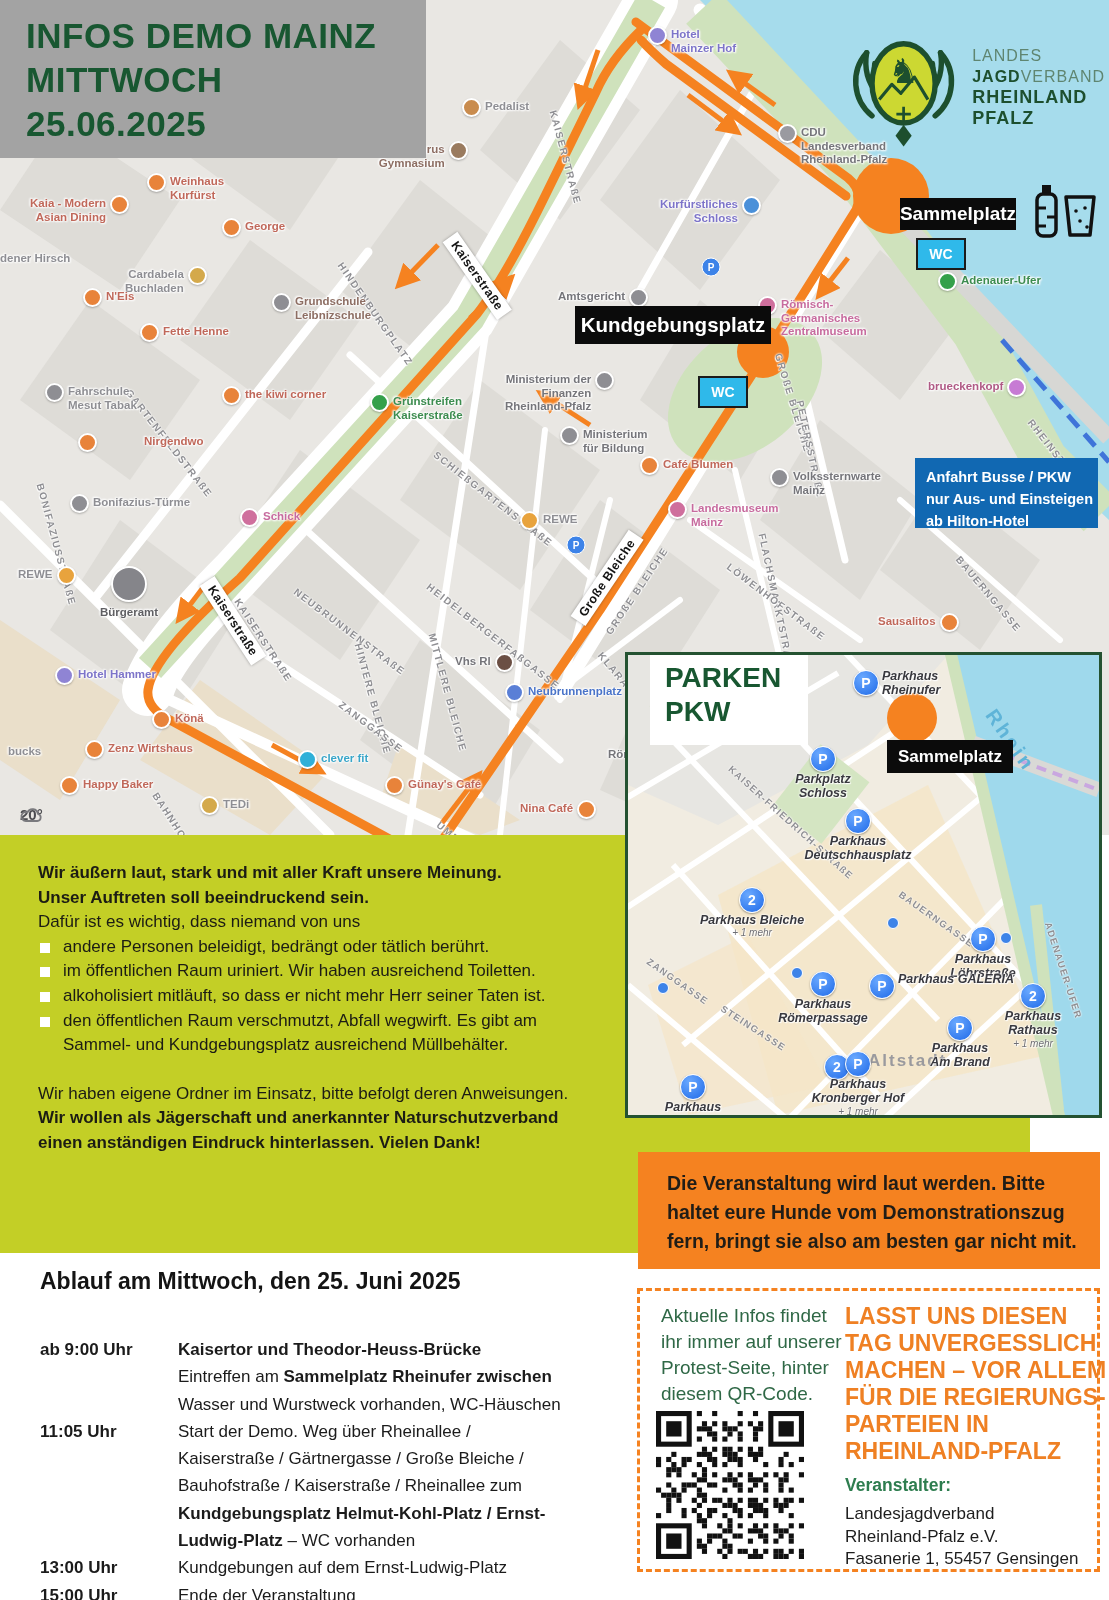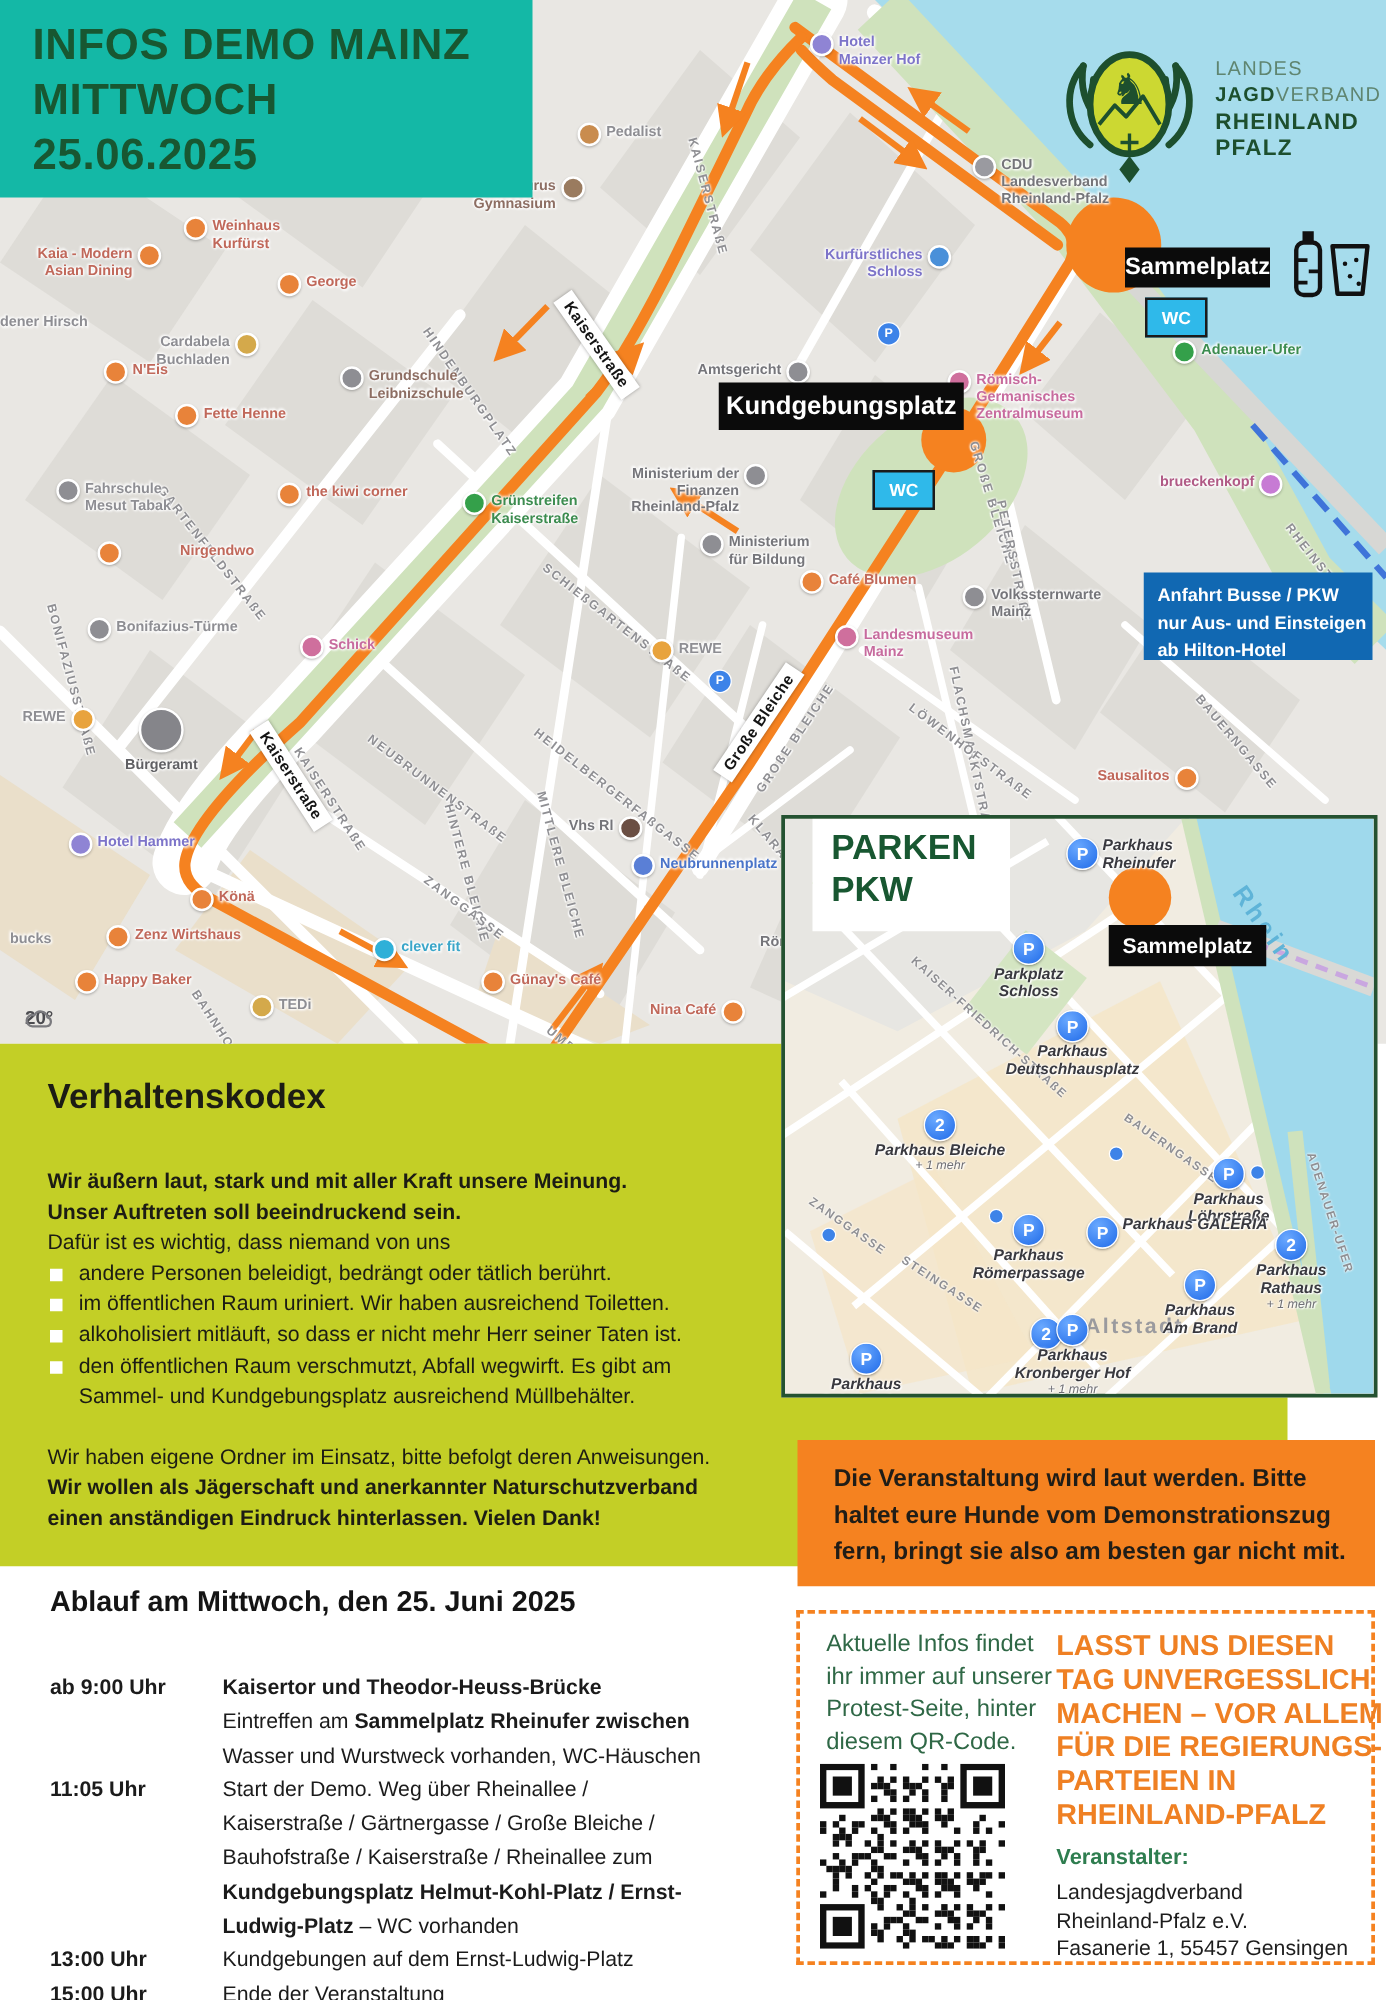--- a/index.html
+++ b/index.html
@@ -32,21 +32,21 @@
       font-size:15px;font-weight:600;z-index:9;}
   .map-ppin{position:absolute;width:17px;height:17px;border-radius:50%;background:#3d83e8;
       border:1.5px solid #fff;color:#fff;font-weight:700;font-size:10px;display:flex;
       align-items:center;justify-content:center;transform:translate(-50%,-50%);z-index:4;}
   
   #logo{left:845px;top:24px;width:260px;height:125px;display:flex;align-items:center;gap:10px;z-index:10;}
   .logo-text{line-height:21px;font-size:16px;letter-spacing:1px;color:#5f8570;}
   .logo-text .bold{font-weight:700;color:#1d4f2e;}
   .logo-text .big{font-size:18px;font-weight:700;color:#1d4f2e;letter-spacing:1px;}
   
-  #title-block{left:0;top:0;width:426px;height:158px;background:#14b8a6;z-index:12;
+  #title-block{left:0;top:0;width:426px;height:158px;background:#a3a3a3;z-index:12;
       padding:14px 0 0 26px;box-sizing:border-box;}
   .title-line{font-size:35px;font-weight:700;color:#185731;line-height:44px;letter-spacing:.5px;}
   
   #vk{left:0;top:835px;width:1030px;height:418px;background:#c3cf26;z-index:2;
       padding:26px 0 0 38px;box-sizing:border-box;color:#1c1c14;}
   #vk-title{font-size:28px;font-weight:700;margin-bottom:40px;}
   #vk-body{font-size:17px;line-height:24.6px;}
   .vk-line{white-space:nowrap;}
   .vk-bold{font-weight:700;}
   .vk-bullet{display:flex;}
@@ -331,21 +331,20 @@
     </div>
   </div>
 
   <div id="title-block" class="abs">
       <div class="title-line">INFOS DEMO MAINZ</div>
       <div class="title-line">MITTWOCH</div>
       <div class="title-line">25.06.2025</div>
     </div>
 
   <div id="vk" class="abs">
-    <div id="vk-title">Verhaltenskodex</div>
     <div id="vk-body">
         <div class="vk-line vk-bold">Wir äußern laut, stark und mit aller Kraft unsere Meinung.</div>
         <div class="vk-line vk-bold">Unser Auftreten soll beeindruckend sein.</div>
         <div class="vk-line">Dafür ist es wichtig, dass niemand von uns</div>
         <div class="vk-bullet">
           <div class="sq"></div>
           <div>
             <div class="vk-line">andere Personen beleidigt, bedrängt oder tätlich berührt.</div>
           </div>
         </div>

